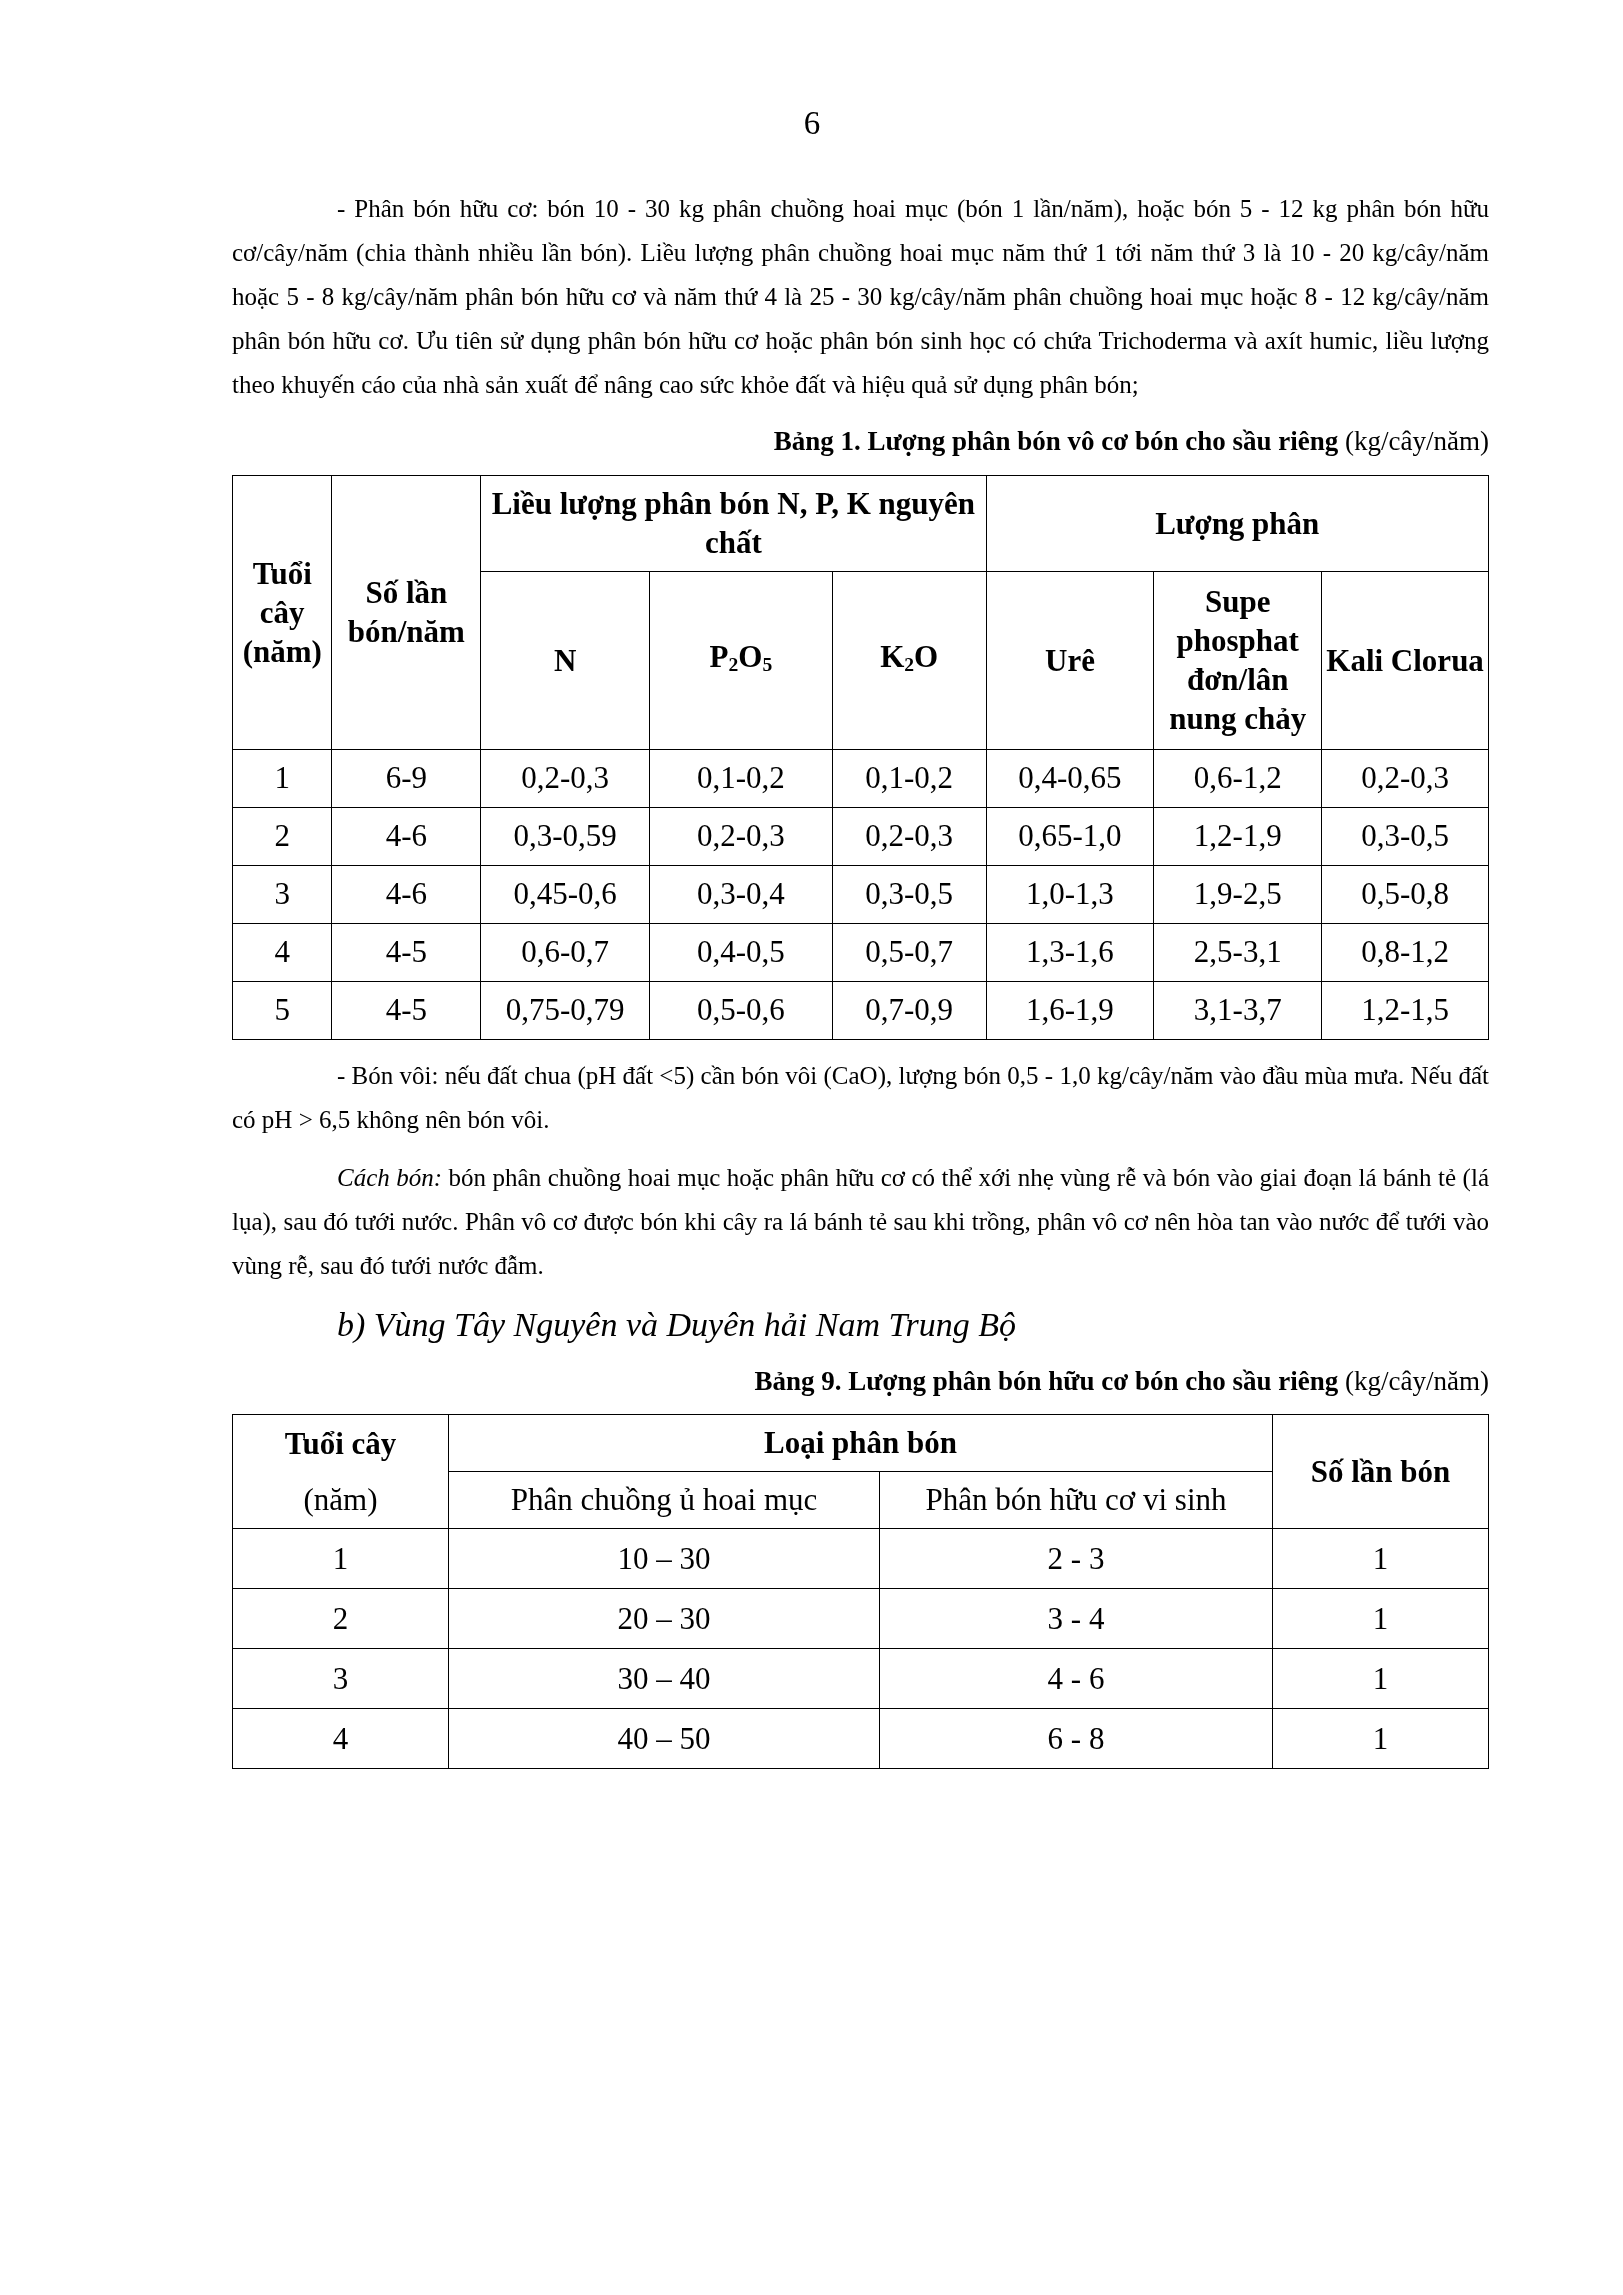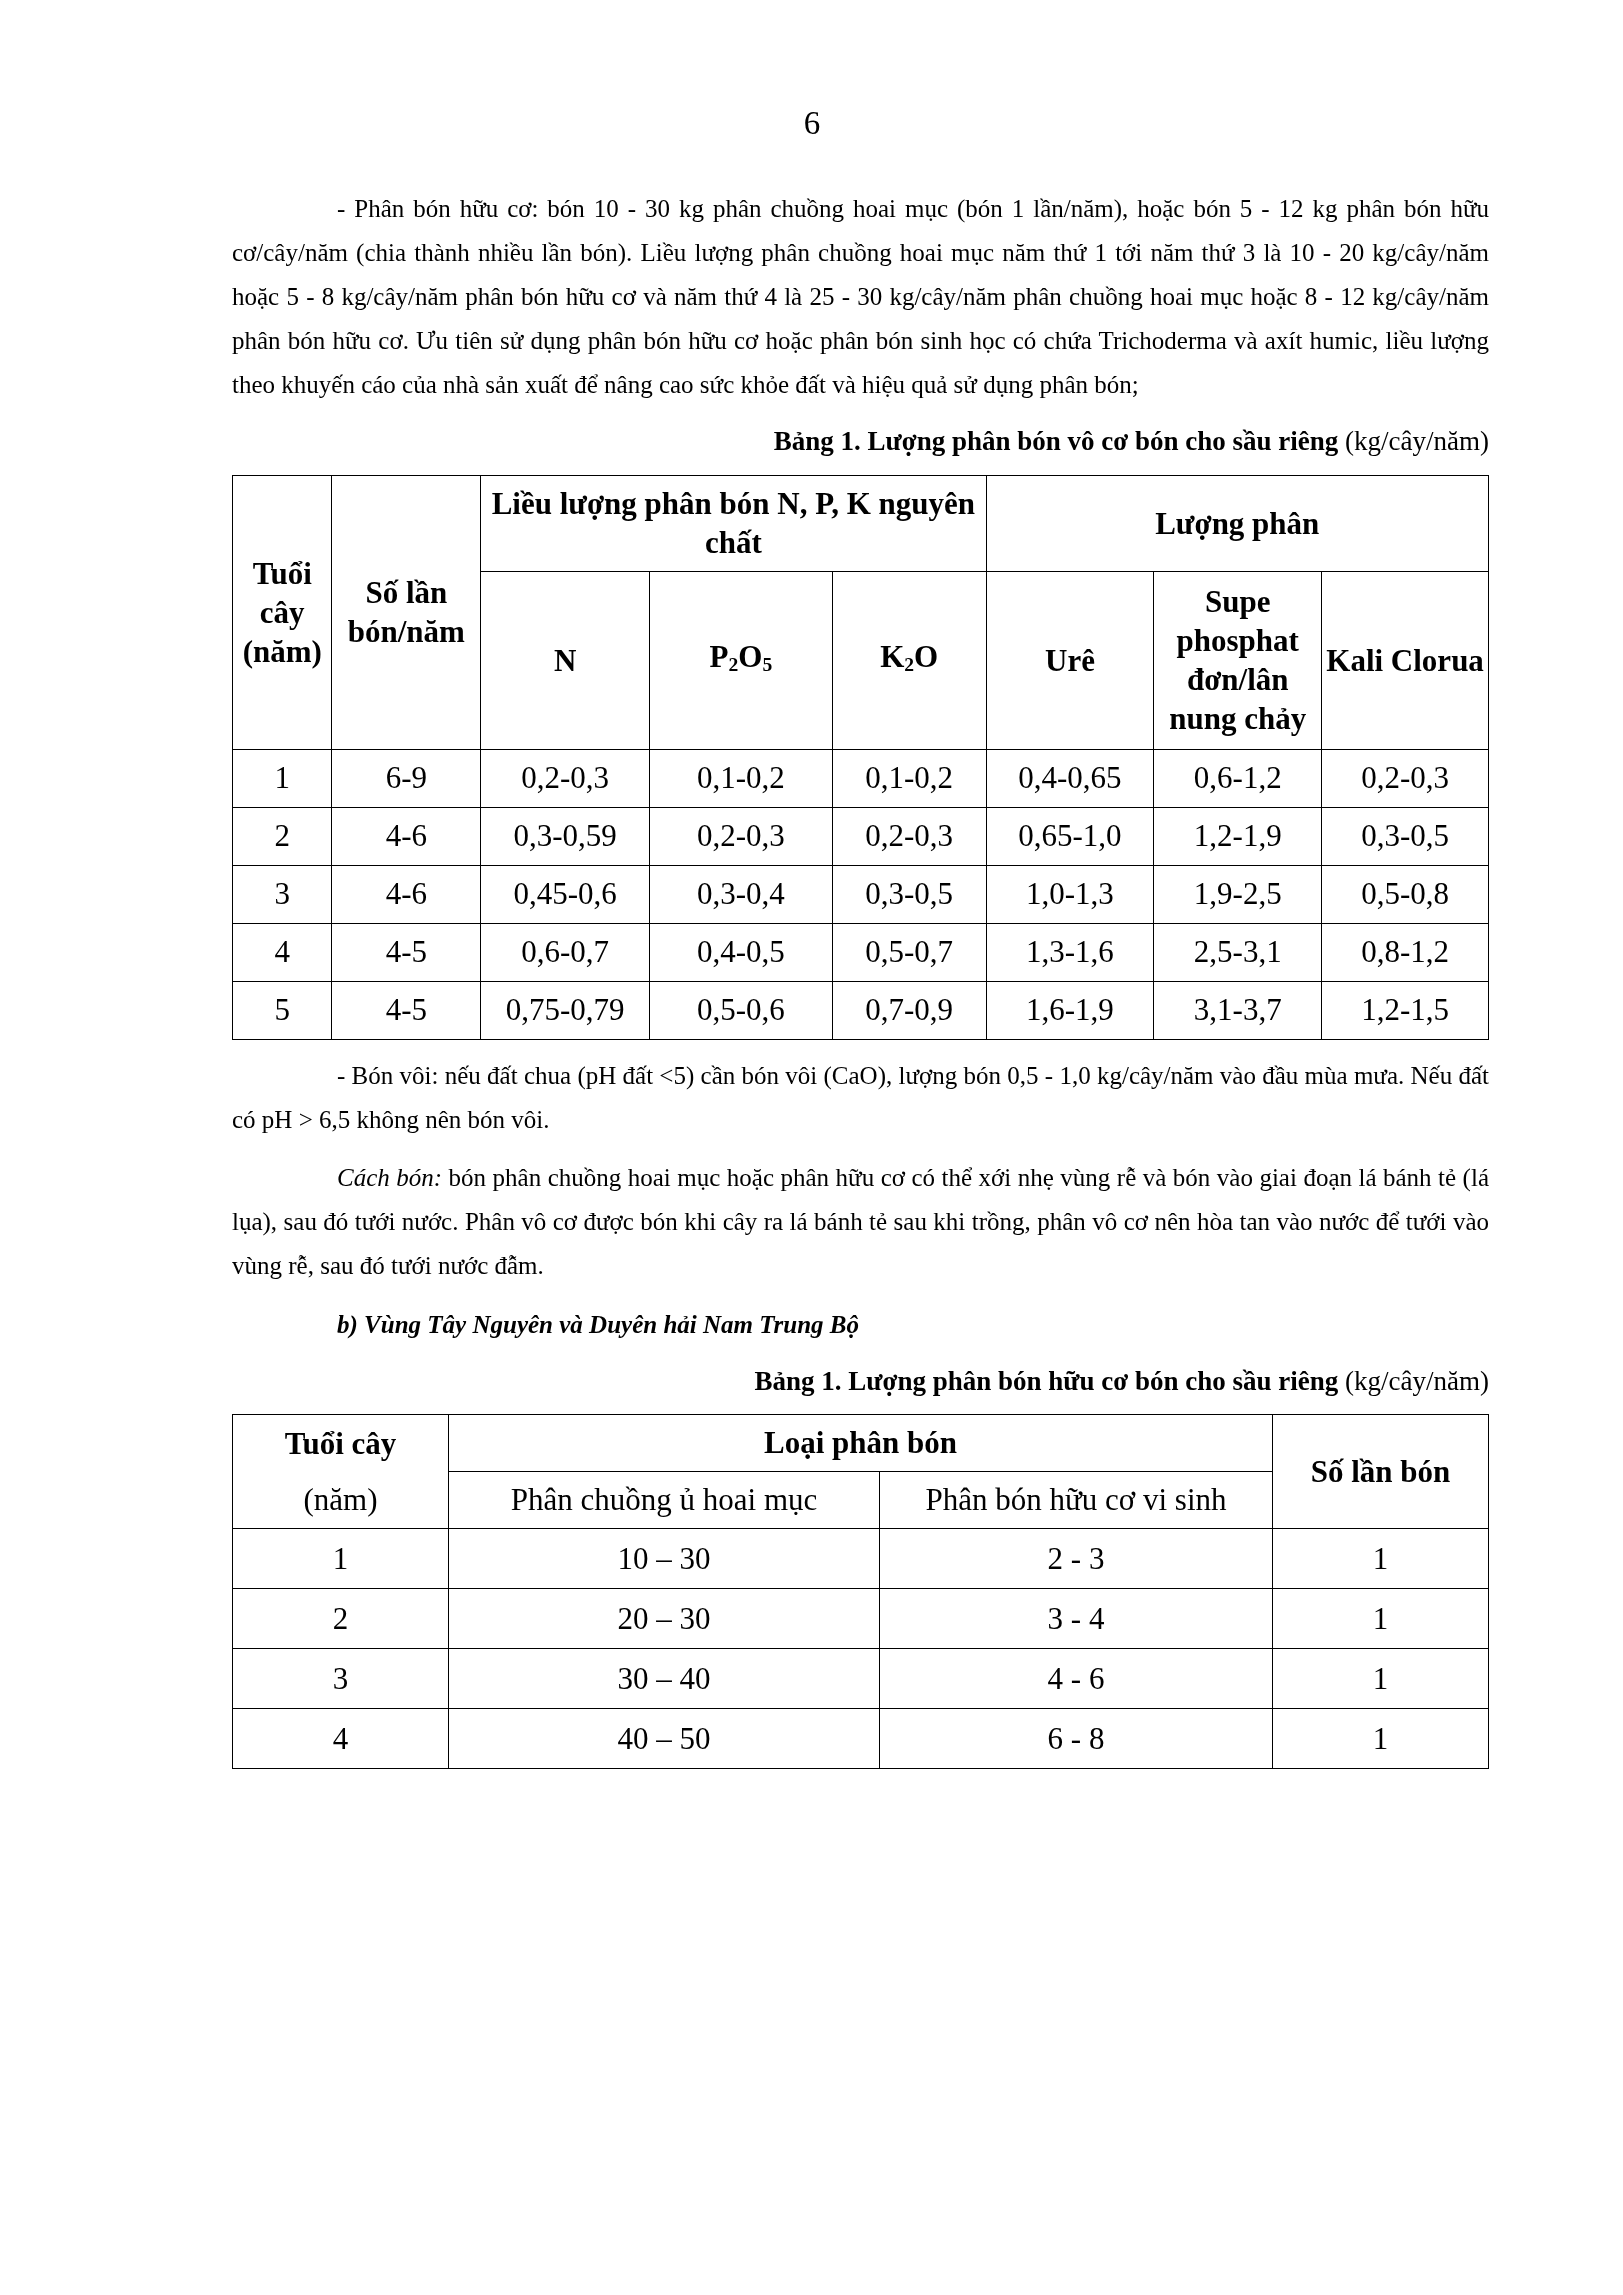--- a/index.html
+++ b/index.html
@@ -18,21 +18,21 @@
     margin: 0; font-size: 25px; line-height: 44px; text-align: justify;
     text-indent: 105px;
   }
   p.para + p.para { margin-top: 14.4px; }
   .gap-sm { height: 14.4px; }
   .caption {
     font-size: 27px; line-height: 44px; text-align: right; margin: 11.8px 0 11.8px 0;
   }
   .caption b { font-weight: bold; }
   .heading-b {
-    font-size: 25px; font-weight: bold; font-style: italic; text-indent: 105px;
+    font-size: 34px; font-weight: normal; font-style: italic; text-indent: 105px;
     line-height: 44px; margin: 14.4px 0 7.9px 0;
   }
   table { border-collapse: collapse; width: 100%; font-size: 31px; }
   td, th { border: 1.3px solid #000; text-align: center; vertical-align: middle; padding: 0 2.6px; }
   th { font-weight: bold; line-height: 39px; }
   .t1 td { height: 57px; }
   .t1 th.hh1 { height: 95px; }
   .t1 th.hh2 { height: 177px; }
   .t2 th { line-height: 56px; }
   .t2 th.norm { font-weight: normal; }
@@ -131,21 +131,21 @@
   </tbody>
     </table>
 
   <div class="gap-sm"></div>
   <p class="para">- Bón vôi: nếu đất chua (pH đất &lt;5) cần bón vôi (CaO), lượng bón 0,5 - 1,0 kg/cây/năm vào đầu mùa mưa. Nếu đất có pH &gt; 6,5 không nên bón vôi.</p>
   <p class="para"><em>Cách bón:</em><span> bón phân chuồng hoai mục hoặc phân hữu cơ có thể xới nhẹ vùng rễ và bón vào giai đoạn lá bánh tẻ (lá lụa), sau đó tưới nước. Phân vô cơ được bón khi cây ra lá bánh tẻ sau khi trồng, phân vô cơ nên hòa tan vào nước để tưới vào vùng rễ, sau đó tưới nước đẫm.</span></p>
 
   <div class="heading-b">b) Vùng Tây Nguyên và Duyên hải Nam Trung Bộ</div>
 
   <div class="caption">
-    <b>Bảng 1. Lượng phân bón hữu cơ bón cho sầu riêng</b><span> (kg/cây/năm)</span>
+    <b>Bảng 9. Lượng phân bón hữu cơ bón cho sầu riêng</b><span> (kg/cây/năm)</span>
   </div>
 
   <table class="t2">
     <colgroup>
       <col style="width:215px">
         <col style="width:429px">
         <col style="width:391px">
         <col style="width:215px">
     </colgroup>
     <tbody>

